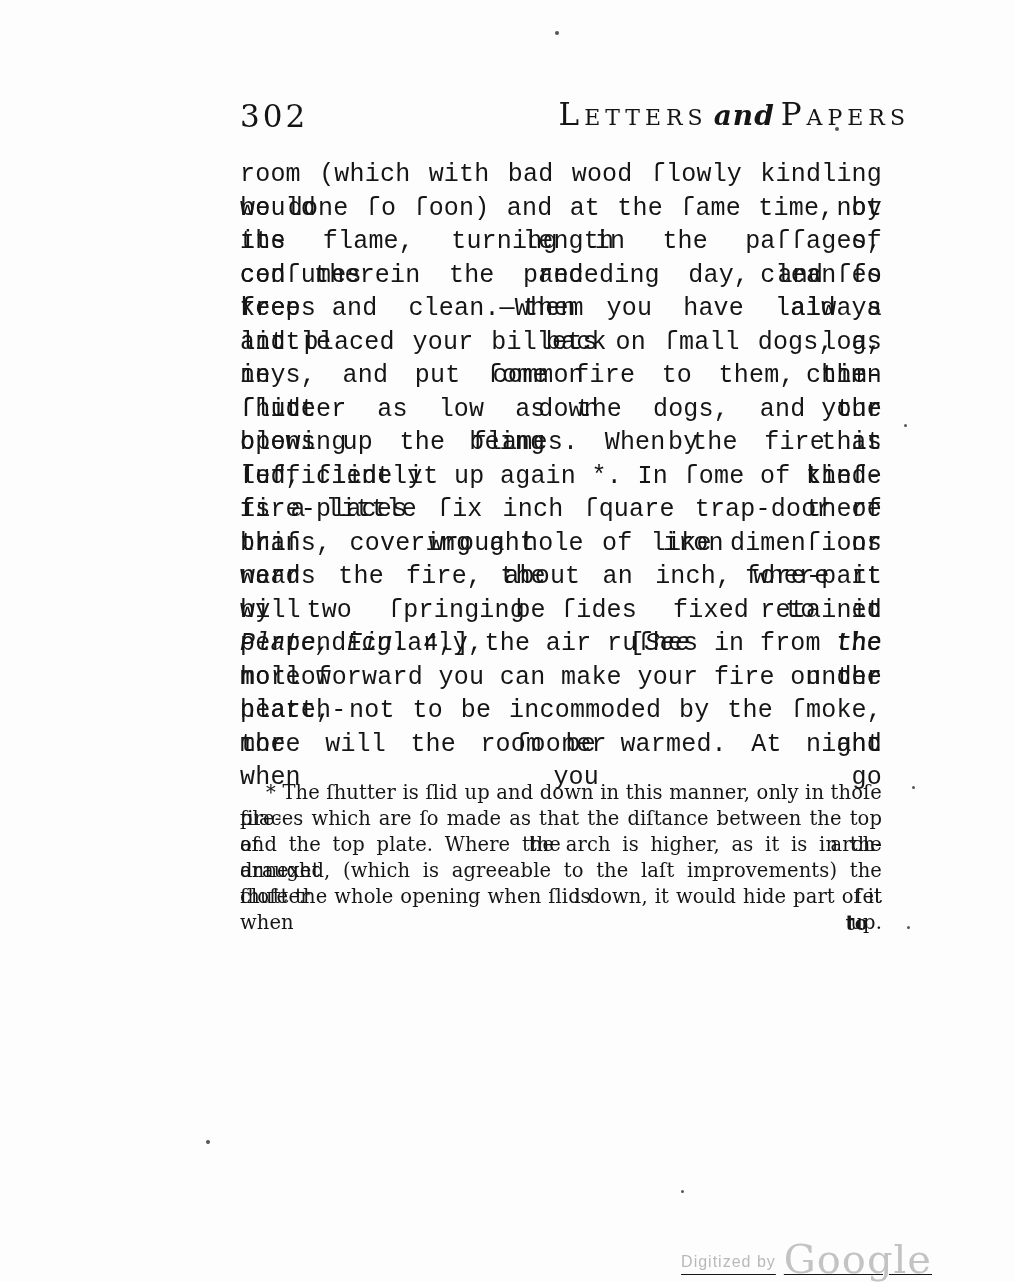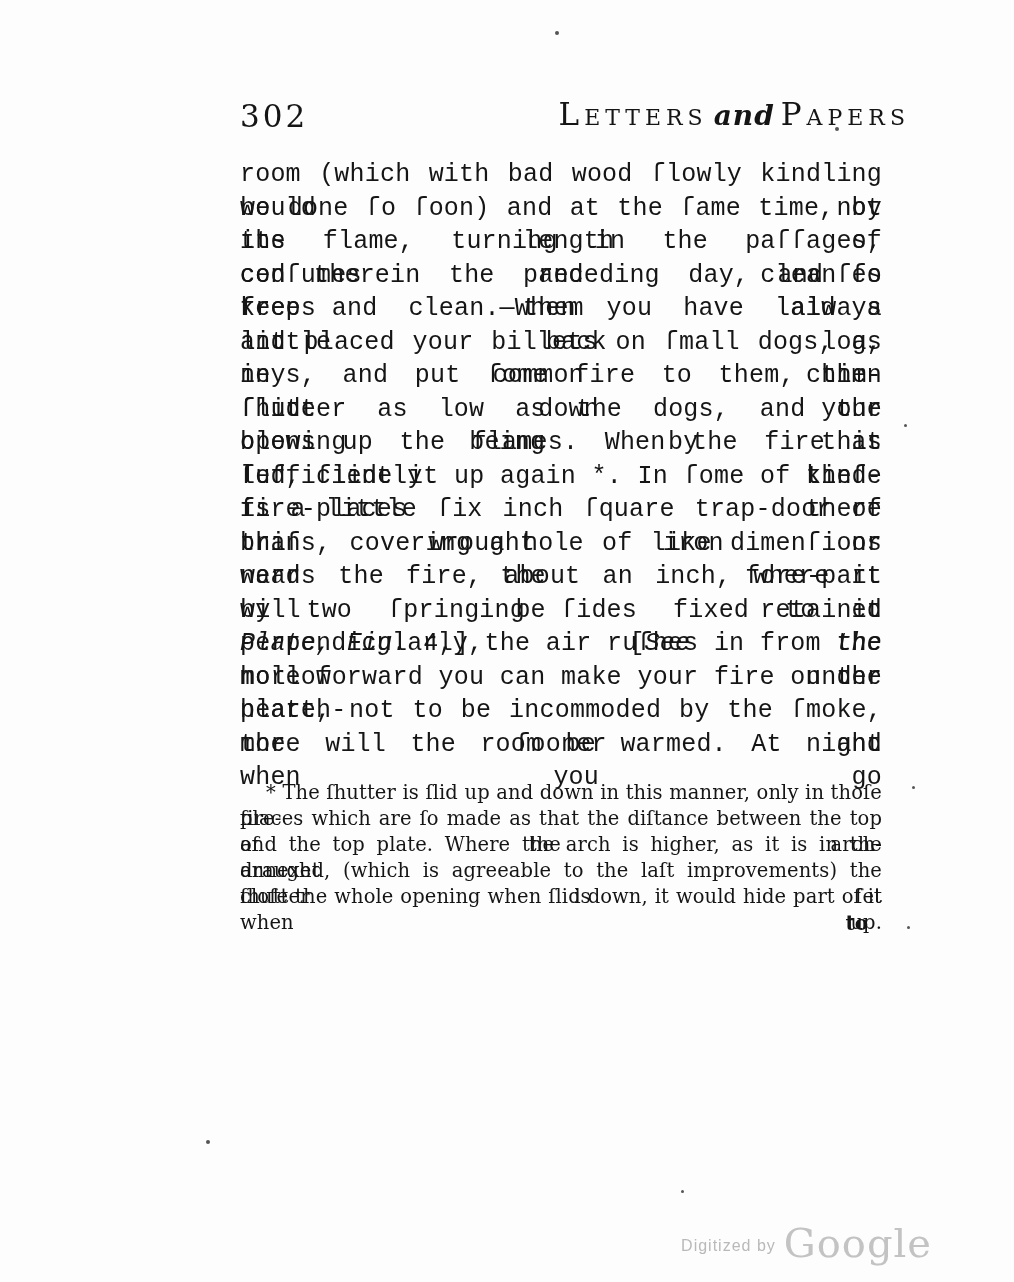--- a/index.html
+++ b/index.html
@@ -90,22 +90,23 @@
     text-align: right;
     font-size: 20px;
     line-height: 26px;
     padding-right: 14px;
     font-weight: bold;
   }
   
   .watermark {
     position: absolute;
     right: 82px;
-    bottom: 16px;
+    bottom: 0;
     white-space: nowrap;
+    text-decoration: underline;
   }
   .wm-prefix {
     font-family: "Liberation Sans", "DejaVu Sans", sans-serif;
     font-size: 16px;
     color: #b9b9b9;
     letter-spacing: 1px;
     vertical-align: 6px;
     margin-right: 8px;
   }
   .wm-brand {

